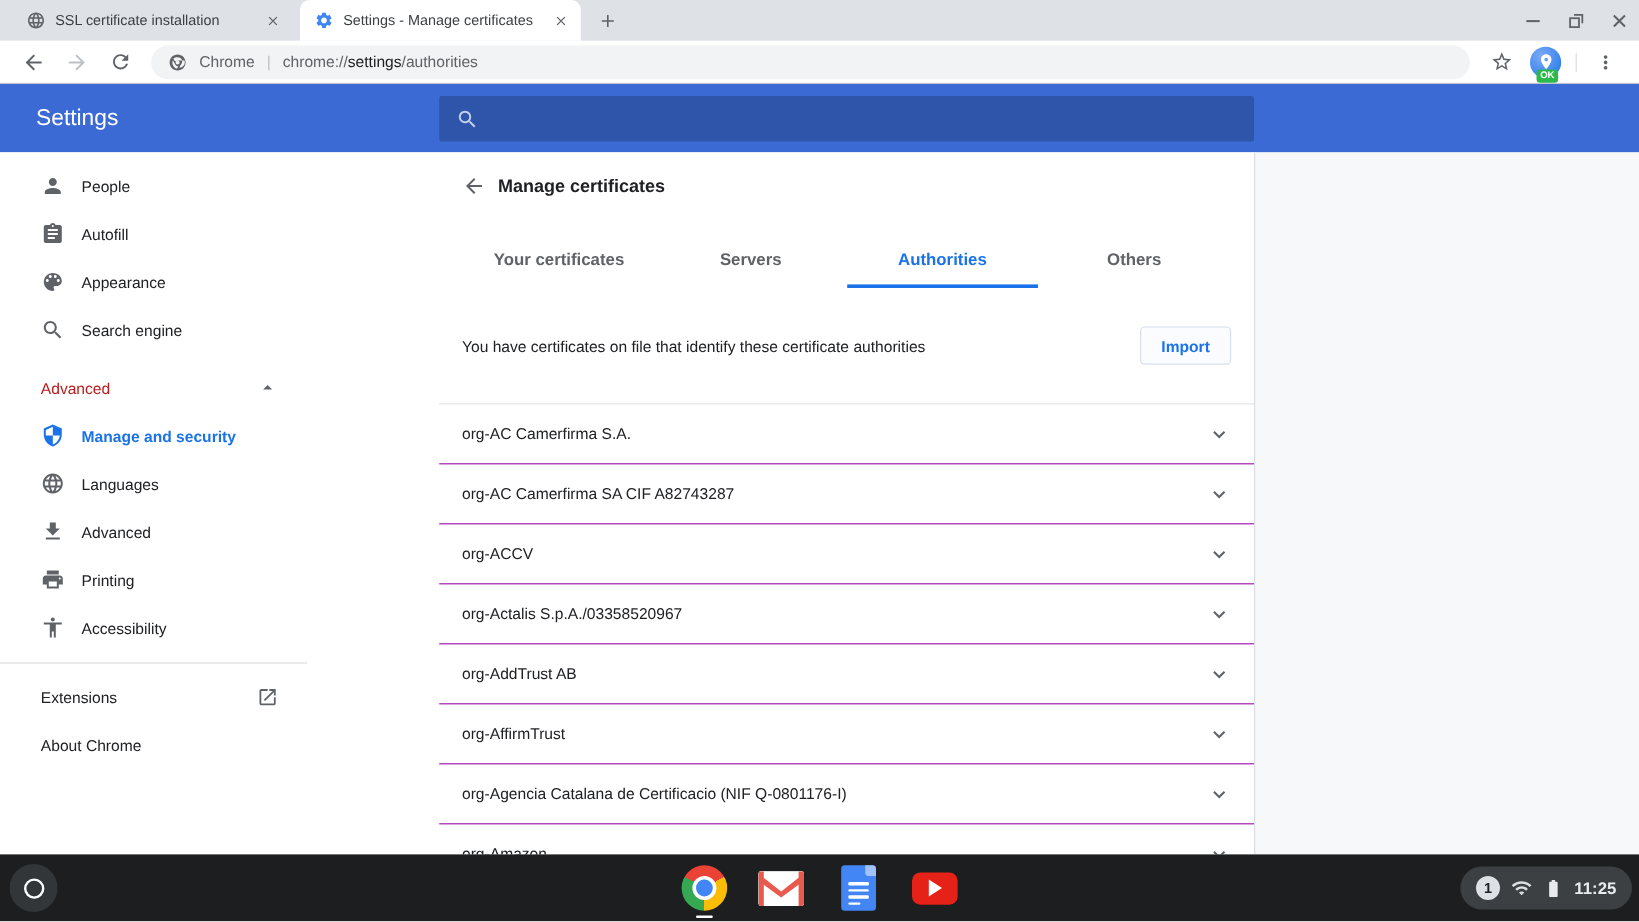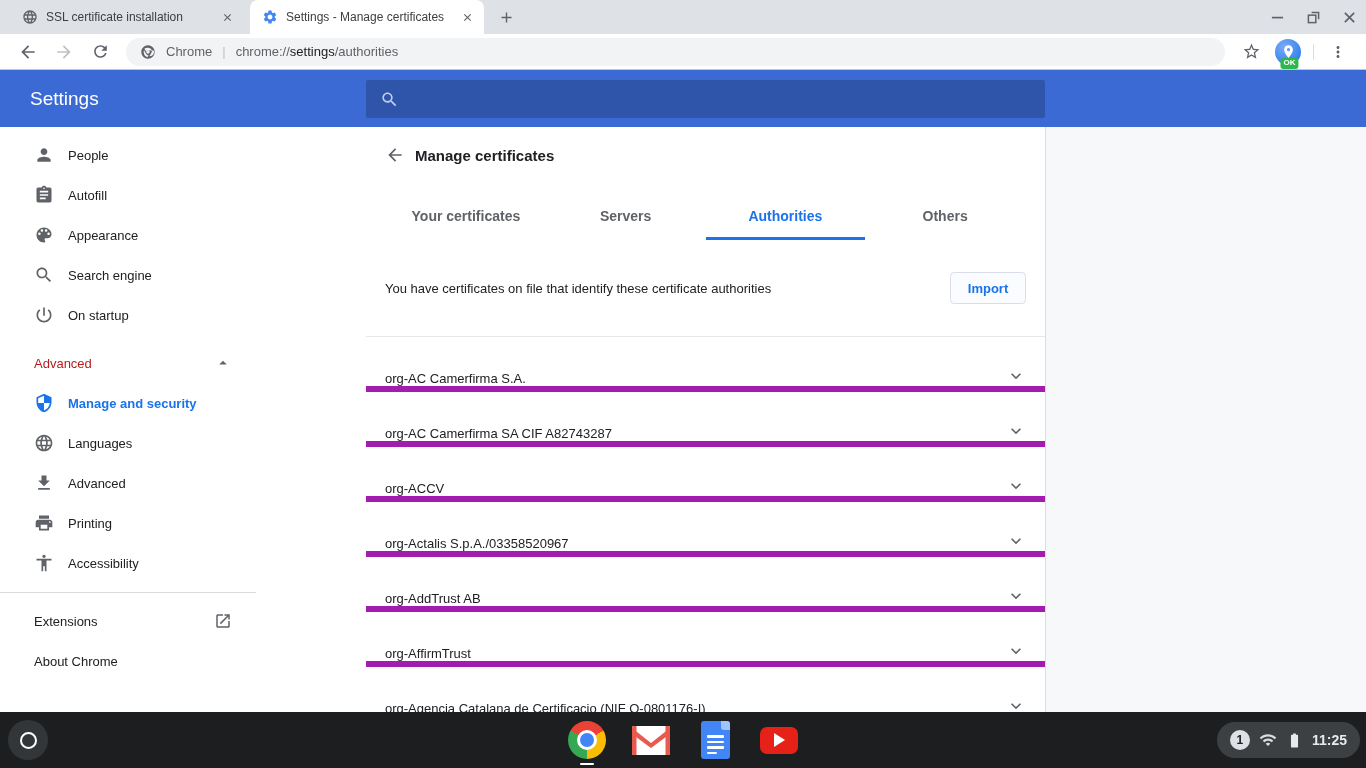--- a/index.html
+++ b/index.html
@@ -73,22 +73,22 @@
   .cert-tabs{display:flex;margin:0 20px;padding-top:17px;height:40px;box-sizing:content-box;}
   .cert-tab{flex:1;text-align:center;font-size:14px;font-weight:bold;color:#5F6368;padding-top:8px;cursor:pointer;
             border-bottom:3px solid transparent;box-sizing:border-box;}
   .cert-tab.active{color:#1A73E8;border-bottom-color:#1A73E8;border-radius:0;}
   .info-row{height:96px;display:flex;align-items:center;padding:0 19px;gap:16px;}
   .info-text{flex:1;font-size:13px;color:#202124;}
   .import-btn{width:74px;height:30px;border:1px solid #D8DEEA;border-radius:4px;background:#FBFCFF;
               color:#1A73E8;font-size:13px;font-weight:bold;display:flex;align-items:center;justify-content:center;
               cursor:pointer;}
   .cert-list{border-top:1px solid #E4E6E8;}
-  .cert-row{height:49px;display:flex;align-items:flex-end;justify-content:space-between;padding:0 19px;
-            border-bottom:6px solid #a21caf;cursor:pointer;}
+  .cert-row{height:49px;display:flex;align-items:center;justify-content:space-between;padding:0 19px;
+            border-bottom:1px solid #a21caf;cursor:pointer;}
   .cert-name{font-size:13px;color:#202124;}
   .cert-chev{width:20px;height:20px;color:#5F6368;}
 
   
   .shelf{position:absolute;left:0;right:0;bottom:0;height:56px;background:#1D1E1F;}
   .launcher{position:absolute;left:8px;top:8px;width:40px;height:40px;border-radius:50%;background:#333639;
             display:flex;align-items:center;justify-content:center;cursor:pointer;}
   .launcher-ring{width:13px;height:13px;border:2.5px solid #fff;border-radius:50%;}
   .shelf-apps{position:absolute;left:50%;top:0;height:56px;transform:translateX(-50%);display:flex;
               align-items:center;gap:26px;}
@@ -258,28 +258,20 @@
           <span>Appearance</span>
         </div>
         <div class="menu-item">
           <span class="mi-icon">
               <svg viewBox="0 0 24 24" width="20" height="20" fill="currentColor">
                 <path d="M15.5 14h-.79l-.28-.27C15.41 12.59 16 11.11 16 9.5 16 5.91 13.09 3 9.5 3S3 5.91 3 9.5 5.91 16 9.5 16c1.61 0 3.09-.59 4.23-1.57l.27.28v.79l5 4.99L20.49 19l-4.99-5zm-6 0C7.01 14 5 11.99 5 9.5S7.01 5 9.5 5 14 7.01 14 9.5 11.99 14 9.5 14z"></path>
               </svg>
             </span>
           <span>Search engine</span>
         </div>
-        <div class="menu-item">
-          <span class="mi-icon">
-              <svg viewBox="0 0 24 24" width="20" height="20" fill="currentColor">
-                <path d="M13 3h-2v10h2V3zm4.83 2.17l-1.42 1.42C17.99 7.86 19 9.81 19 12c0 3.87-3.13 7-7 7s-7-3.13-7-7c0-2.19 1.01-4.14 2.58-5.42L6.17 5.17C4.23 6.82 3 9.26 3 12c0 4.97 4.03 9 9 9s9-4.03 9-9c0-2.74-1.23-5.18-3.17-6.83z"></path>
-              </svg>
-            </span>
-          <span>On startup</span>
-        </div>
 
         <div class="advanced-row">
           <span>Advanced</span>
           <span class="chev">
               <svg viewBox="0 0 24 24" width="18" height="18" fill="currentColor">
                 <path d="M7 14l5-5 5 5H7z"></path>
               </svg>
             </span>
         </div>
 

